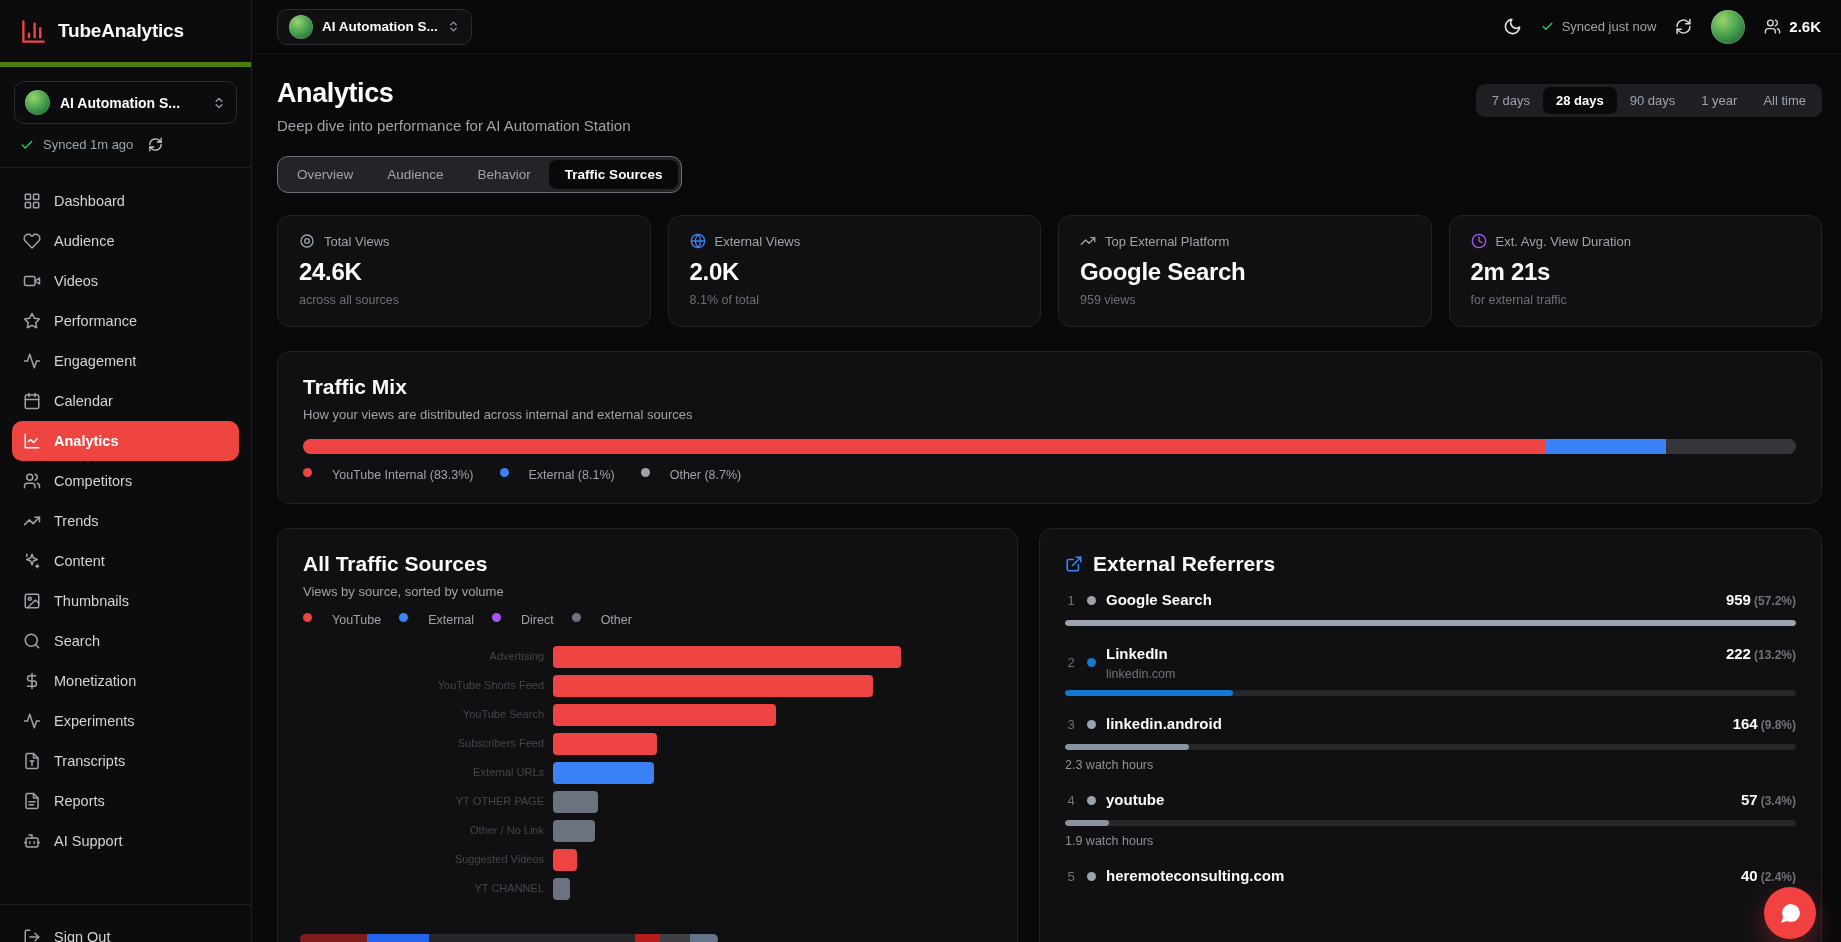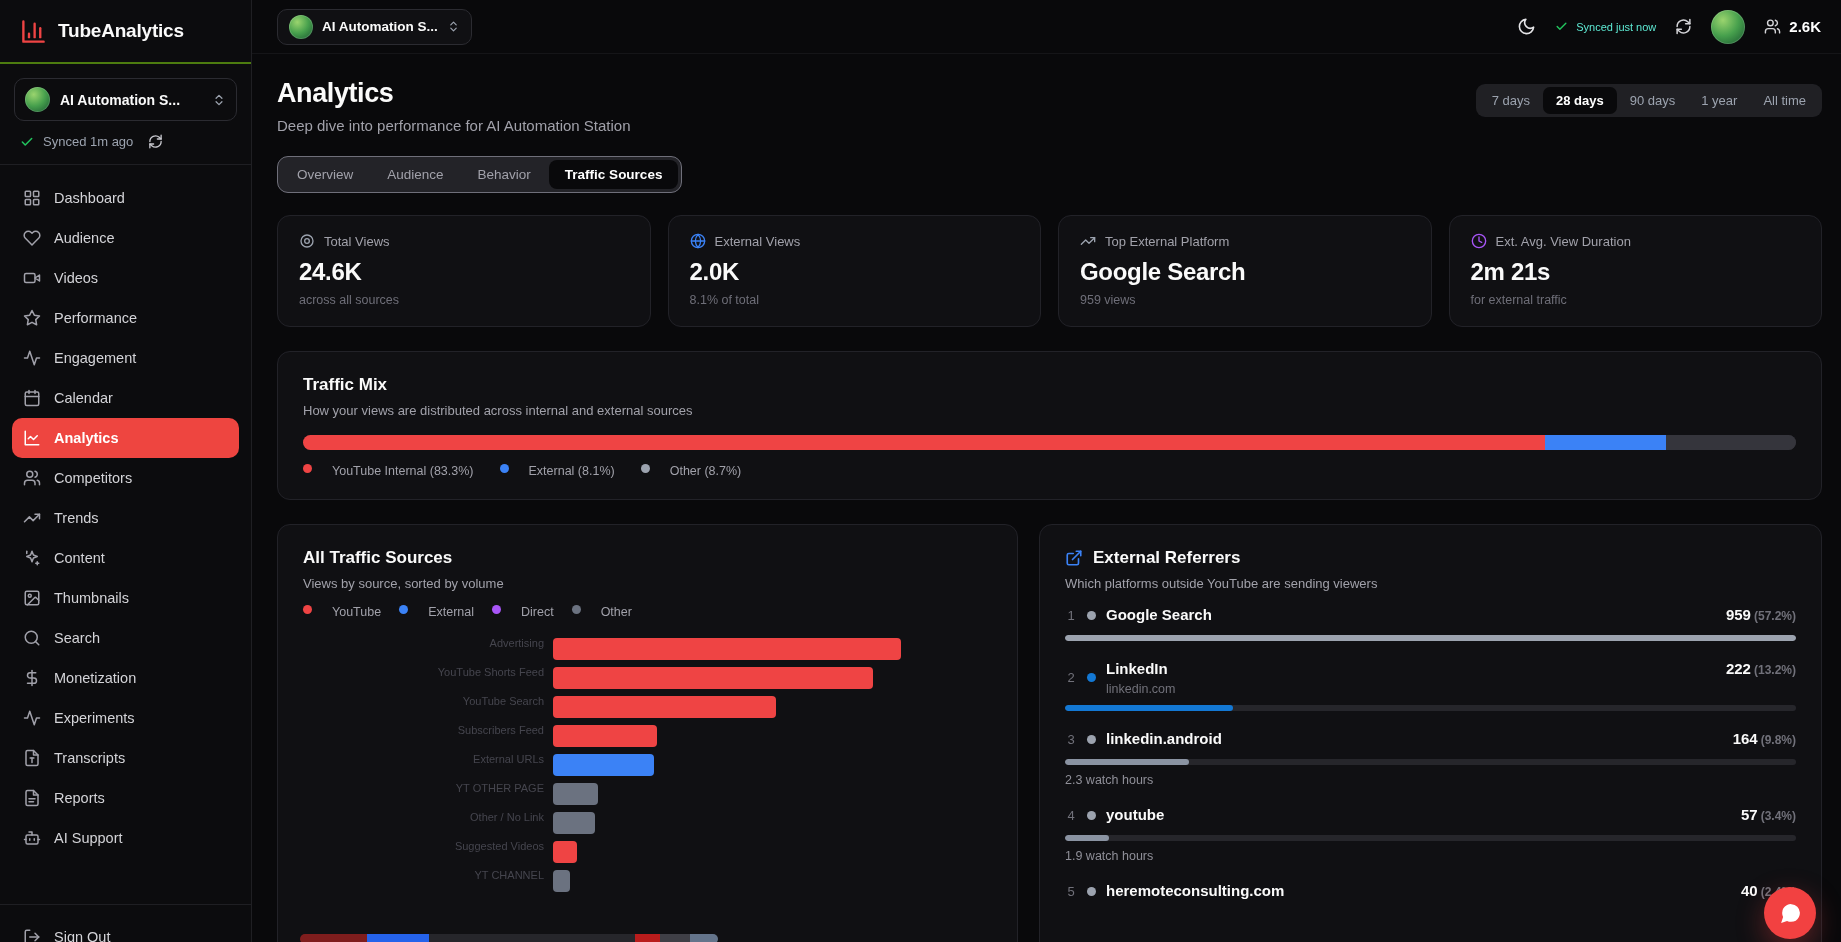--- a/index.html
+++ b/index.html
@@ -1,42 +1,42 @@
 <!DOCTYPE html>
 <html><head>
 <meta charset="utf-8">
 <style>
   html,body{margin:0;padding:0;background:#000;}
   .screen{position:relative;width:1841px;height:942px;overflow:hidden;background:#09090b;
     color:#fafafa;font-family:"Liberation Sans","DejaVu Sans",sans-serif;-webkit-font-smoothing:antialiased;}
 
   
   .sidebar{position:absolute;left:0;top:0;bottom:0;width:251px;background:#0c0c0e;border-right:1px solid #1f1f23;}
-  .sb-header{height:62px;display:flex;align-items:center;gap:11px;padding:0 20px;border-bottom:2px solid #4d7c0f;}
+  .sb-header{height:62px;display:flex;align-items:center;gap:11px;padding:0 20px;border-bottom:5px solid #4d7c0f;}
   .logo-text{font-size:19px;font-weight:700;letter-spacing:-0.2px;}
   .channel-box{margin:14px 14px 0;border:1px solid #2b2b31;border-radius:10px;padding:8px 10px;display:flex;align-items:center;gap:10px;cursor:pointer;}
   .avatar{border-radius:50%;background:radial-gradient(circle at 35% 30%,#9ad46e 0%,#47a04d 48%,#16522e 100%);box-shadow:inset 0 0 0 1px rgba(255,255,255,.15);flex:none;}
   .av24{width:25px;height:25px;} .av22{width:24px;height:24px;} .av34{width:34px;height:34px;}
   .channel-name{font-size:14px;font-weight:600;flex:1;white-space:nowrap;overflow:hidden;}
   .sync-row{display:flex;align-items:center;gap:9px;padding:13px 20px 15px;border-bottom:1px solid #1f1f23;color:#9ca3af;font-size:13px;}
   .sync-row .refresh{margin-left:6px;display:flex;cursor:pointer;color:#c9c9cf;}
   .nav{padding:13px 12px 0;}
   .nav-item{height:40px;border-radius:10px;display:flex;align-items:center;gap:13px;padding:0 11px;font-size:14.5px;color:#d4d4d8;cursor:pointer;white-space:nowrap;}
   .nav-item .ic{color:#a1a1aa;display:flex;flex:none;}
   .nav-item.active{background:#ee4540;color:#fff;font-weight:600;}
   .nav-item.active .ic{color:#fff;}
   .sb-bottom{position:absolute;top:904px;left:0;right:0;border-top:1px solid #1f1f23;padding:12px 12px;}
 
   
   .topbar{position:absolute;left:252px;top:0;right:0;height:53px;display:flex;align-items:center;gap:16px;padding:0 20px 0 25px;border-bottom:1px solid #151518;}
   .pill{display:flex;align-items:center;gap:9px;border:1px solid #2b2b31;border-radius:10px;padding:5px 11px;cursor:pointer;background:#101013;}
   .pill .channel-name{font-size:13.5px;}
   .tb-right{margin-left:auto;display:flex;align-items:center;gap:19px;}
   .icon-btn{display:flex;align-items:center;cursor:pointer;background:none;border:none;padding:0;color:#e4e4e7;}
-  .sync-inline{display:flex;align-items:center;gap:8px;color:#5eead4;font-size:11px;}
+  .sync-inline{display:flex;align-items:center;gap:8px;color:#a3a3a3;font-size:13px;}
   .subs{display:flex;align-items:center;gap:8px;font-weight:700;font-size:15px;color:#fff;}
   .subs .ic{color:#d4d4d8;display:flex;}
 
   
   .main{position:absolute;left:252px;top:53px;right:0;bottom:0;padding:25px 19px 0 25px;overflow:hidden;}
   .main-head{display:flex;justify-content:space-between;align-items:flex-start;}
   .h1{font-size:27px;font-weight:700;letter-spacing:-0.4px;}
   .h-sub{margin-top:8px;font-size:15px;color:#a1a1aa;}
   .range-group{background:#202024;border-radius:9px;padding:3px;display:flex;margin-top:6px;}
   .range-btn{padding:6px 13px;font-size:13px;color:#9ca3af;border-radius:7px;cursor:pointer;border:none;background:none;font-family:inherit;white-space:nowrap;}
@@ -49,31 +49,31 @@
   .card{background:#101013;border:1px solid #222228;border-radius:13px;box-sizing:border-box;}
 
   .stats{display:grid;grid-template-columns:repeat(4,1fr);gap:17px;margin-top:22px;}
   .stat-card{padding:17px 21px 19px;}
   .stat-head{display:flex;align-items:center;gap:9px;font-size:13px;color:#a1a1aa;}
   .stat-head .ic{display:flex;}
   .stat-value{margin-top:9px;font-size:24px;font-weight:700;letter-spacing:-0.3px;}
   .stat-sub{margin-top:7px;font-size:12.5px;color:#6e6e78;}
 
   .mix-card{margin-top:24px;padding:23px 25px 21px;}
-  .card-title{font-size:17px;font-weight:700;}
+  .card-title{font-size:21px;font-weight:700;}
   .card-sub{margin-top:8px;font-size:13px;color:#a1a1aa;}
   .mix-bar{margin-top:17px;height:15px;border-radius:8px;overflow:hidden;display:flex;background:#26262b;}
   .legend{margin-top:14px;display:flex;gap:26px;font-size:12.5px;color:#a1a1aa;align-items:center;}
   .legend-item{display:flex;align-items:flex-start;gap:20px;}
   .dot{width:9px;height:9px;border-radius:50%;flex:none;}
 
   .cols{margin-top:24px;display:grid;grid-template-columns:741px 1fr;gap:21px;align-items:start;}
   .sources-card,.ref-card{padding:23px 25px;height:560px;overflow:hidden;}
   .chartrows{margin-top:19px;}
-  .crow{display:flex;align-items:flex-start;height:22px;margin-bottom:7px;}
+  .crow{display:flex;align-items:center;height:22px;margin-bottom:7px;}
   .clabel{width:250px;padding-right:9px;box-sizing:border-box;text-align:right;font-size:11px;line-height:11.5px;color:#45454e;display:flex;justify-content:flex-end;align-items:center;}
   .clabel span{display:inline-block;max-width:108px;}
   .cbar{height:22px;border-radius:4px;flex:none;}
 
   .ref-head{display:flex;align-items:center;gap:10px;}
   .ref-rows{margin-top:14px;}
   .ref-row{margin-top:18px;}
   .ref-row:first-child{margin-top:0;}
   .ref-top{display:flex;align-items:flex-start;}
   .ref-left{display:flex;align-items:center;gap:10px;}
@@ -557,21 +557,20 @@
         <div class="ref-head">
           <span style="color:#3b82f6;display:flex;">
             <svg width="18" height="18" viewBox="0 0 24 24" fill="none" stroke="currentColor" stroke-width="2.2" stroke-linecap="round" stroke-linejoin="round">
                 <path d="M18 13v6a2 2 0 0 1-2 2H5a2 2 0 0 1-2-2V8a2 2 0 0 1 2-2h6"></path>
                 <polyline points="15 3 21 3 21 9"></polyline>
                 <line x1="10" y1="14" x2="21" y2="3"></line>
               </svg>
           </span>
           <span class="card-title">External Referrers</span>
         </div>
-        <div class="card-sub">Which platforms outside YouTube are sending viewers</div>
         <div class="ref-rows">
             <div class="ref-row">
               <div class="ref-top">
                 <div class="ref-left">
                   <span class="rank">1</span>
                   <span class="dot" style="background: rgb(156, 163, 175);"></span>
                   <div>
                     <div class="ref-name">Google Search</div>
                   </div>
                 </div>

